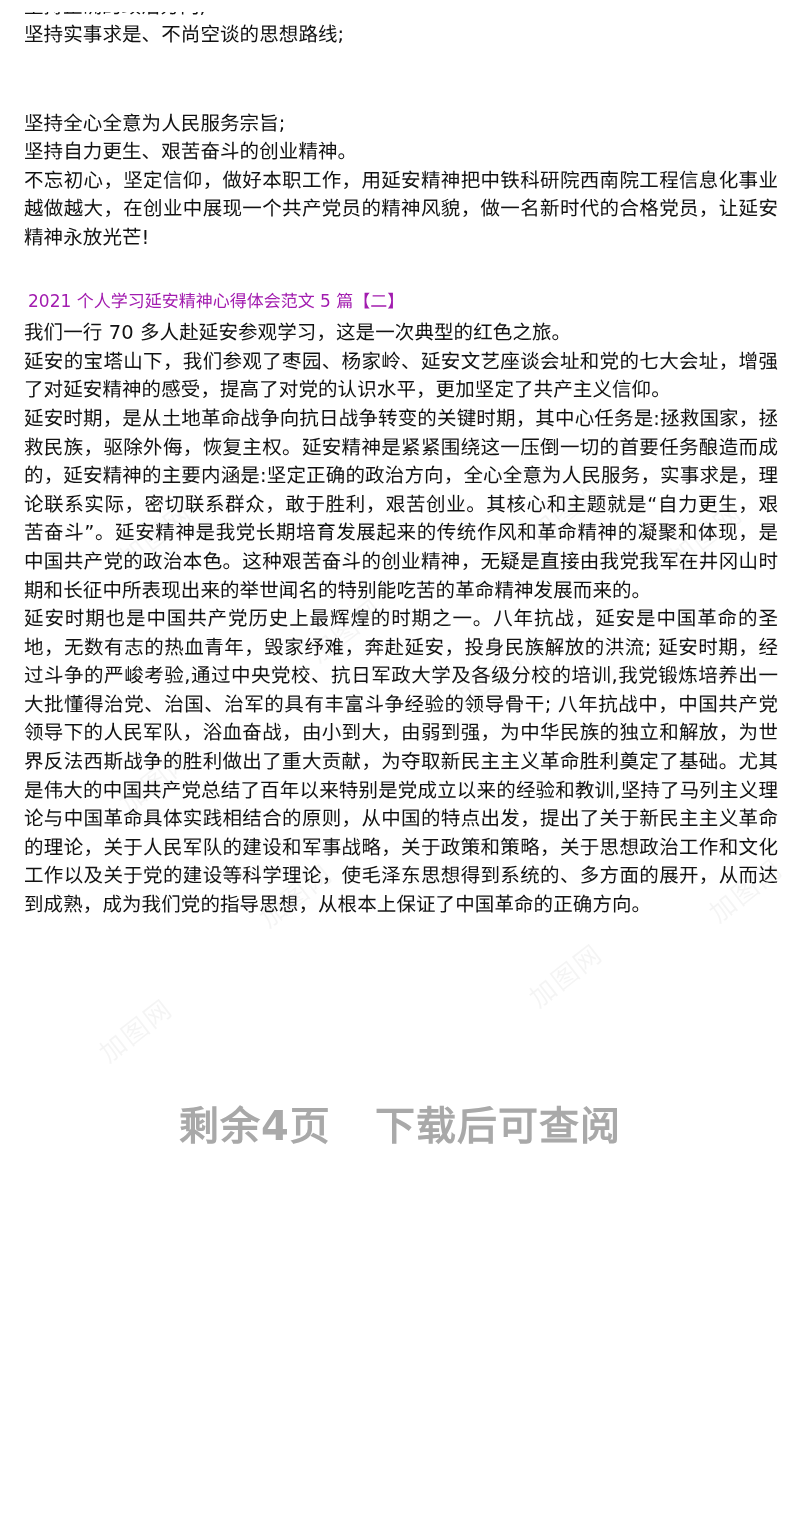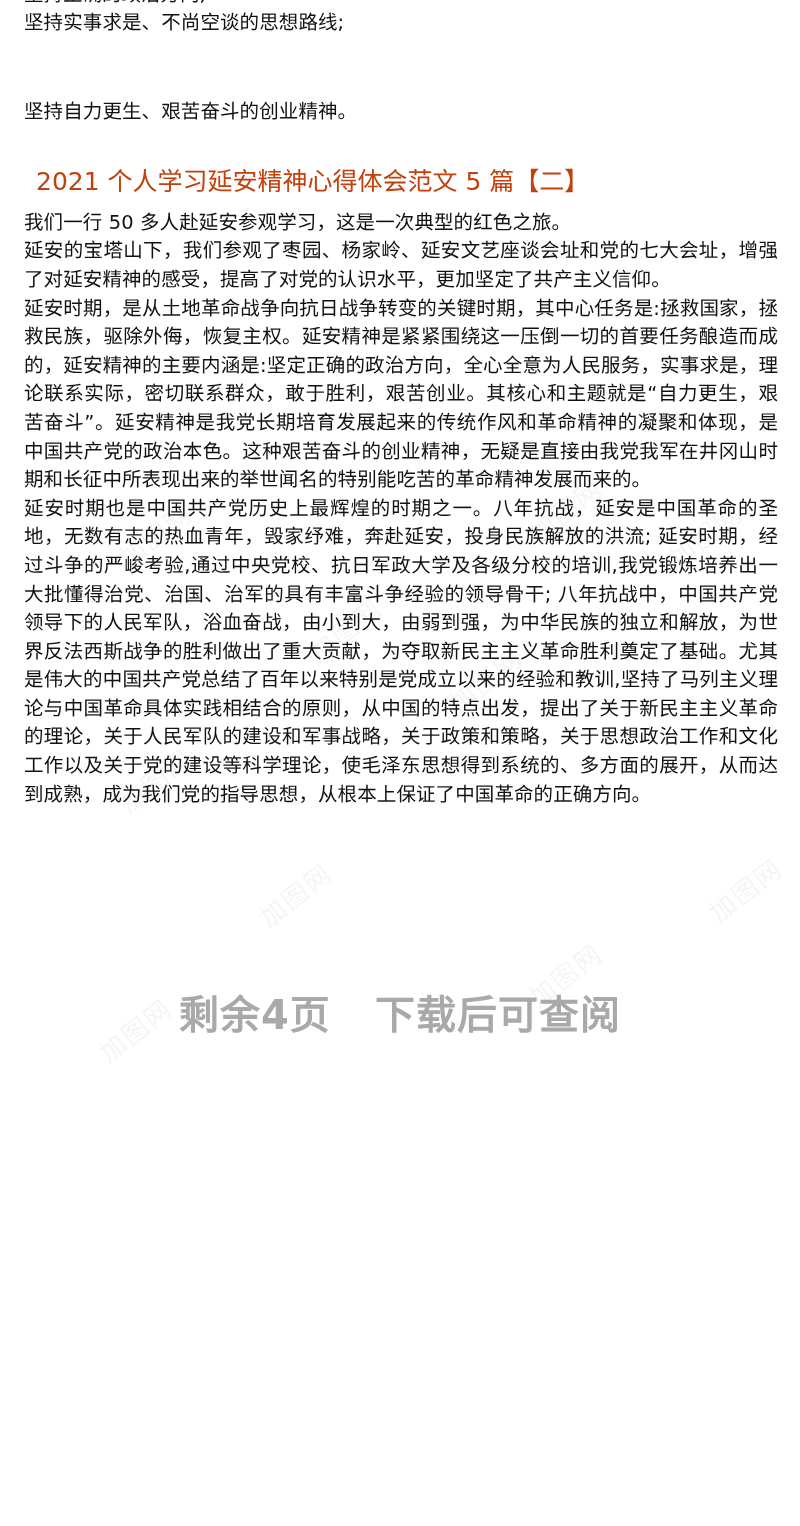--- a/index.html
+++ b/index.html
@@ -36,39 +36,39 @@
     font-size: 26px;
     color: rgba(0,0,0,0.045);
     white-space: nowrap;
     transform: rotate(-38deg);
     transform-origin: left top;
     letter-spacing: 2px;
   }
   .doc-body {
     position: relative;
     z-index: 2;
-    padding: 0 22px 0 24px;
+    padding: 12px 22px 0 24px;
     box-sizing: border-box;
     width: 800px;
   }
   p.para {
     margin: 0;
     font-size: 19.5px;
     line-height: 28.6px;
     text-align: justify;
     text-justify: inter-ideograph;
     color: #111111;
     word-break: break-all;
     letter-spacing: 0.1px;
   }
   p.heading {
-    margin: 12px;
-    font-size: 25px;
+    margin: 4px;
+    font-size: 17px;
     line-height: 28.6px;
-    color: #c2410c;
+    color: #a21caf;
     white-space: nowrap;
   }
   .clipped-top {
     height: 9px;
     overflow: hidden;
     position: relative;
   }
   .clipped-top p {
     margin: 0;
     position: relative;
@@ -120,26 +120,28 @@
   <div class="doc-body">
 
     <div class="clipped-top">
       <p>坚持正确的政治方向;</p>
     </div>
 
     <p class="para">坚持实事求是、不尚空谈的思想路线;</p>
 
     <div class="gap-xl"></div>
 
+    <p class="para">坚持全心全意为人民服务宗旨;</p>
     <p class="para">坚持自力更生、艰苦奋斗的创业精神。</p>
+    <p class="para">不忘初心，坚定信仰，做好本职工作，用延安精神把中铁科研院西南院工程信息化事业越做越大，在创业中展现一个共产党员的精神风貌，做一名新时代的合格党员，让延安精神永放光芒!</p>
 
     <div class="gap-md"></div>
 
     <p class="heading">2021 个人学习延安精神心得体会范文 5 篇【二】</p>
-    <p class="para">我们一行 50 多人赴延安参观学习，这是一次典型的红色之旅。</p>
+    <p class="para">我们一行 70 多人赴延安参观学习，这是一次典型的红色之旅。</p>
     <p class="para">延安的宝塔山下，我们参观了枣园、杨家岭、延安文艺座谈会址和党的七大会址，增强了对延安精神的感受，提高了对党的认识水平，更加坚定了共产主义信仰。</p>
     <p class="para">延安时期，是从土地革命战争向抗日战争转变的关键时期，其中心任务是:拯救国家，拯救民族，驱除外侮，恢复主权。延安精神是紧紧围绕这一压倒一切的首要任务酿造而成的，延安精神的主要内涵是:坚定正确的政治方向，全心全意为人民服务，实事求是，理论联系实际，密切联系群众，敢于胜利，艰苦创业。其核心和主题就是“自力更生，艰苦奋斗”。延安精神是我党长期培育发展起来的传统作风和革命精神的凝聚和体现，是中国共产党的政治本色。这种艰苦奋斗的创业精神，无疑是直接由我党我军在井冈山时期和长征中所表现出来的举世闻名的特别能吃苦的革命精神发展而来的。</p>
     <p class="para">延安时期也是中国共产党历史上最辉煌的时期之一。八年抗战，延安是中国革命的圣地，无数有志的热血青年，毁家纾难，奔赴延安，投身民族解放的洪流; 延安时期，经过斗争的严峻考验,通过中央党校、抗日军政大学及各级分校的培训,我党锻炼培养出一大批懂得治党、治国、治军的具有丰富斗争经验的领导骨干; 八年抗战中，中国共产党领导下的人民军队，浴血奋战，由小到大，由弱到强，为中华民族的独立和解放，为世界反法西斯战争的胜利做出了重大贡献，为夺取新民主主义革命胜利奠定了基础。尤其是伟大的中国共产党总结了百年以来特别是党成立以来的经验和教训,坚持了马列主义理论与中国革命具体实践相结合的原则，从中国的特点出发，提出了关于新民主主义革命的理论，关于人民军队的建设和军事战略，关于政策和策略，关于思想政治工作和文化工作以及关于党的建设等科学理论，使毛泽东思想得到系统的、多方面的展开，从而达到成熟，成为我们党的指导思想，从根本上保证了中国革命的正确方向。</p>
 
     <div class="gap-md"></div>
 
 
     <div class="tail-spacer"></div>
   </div>
 

